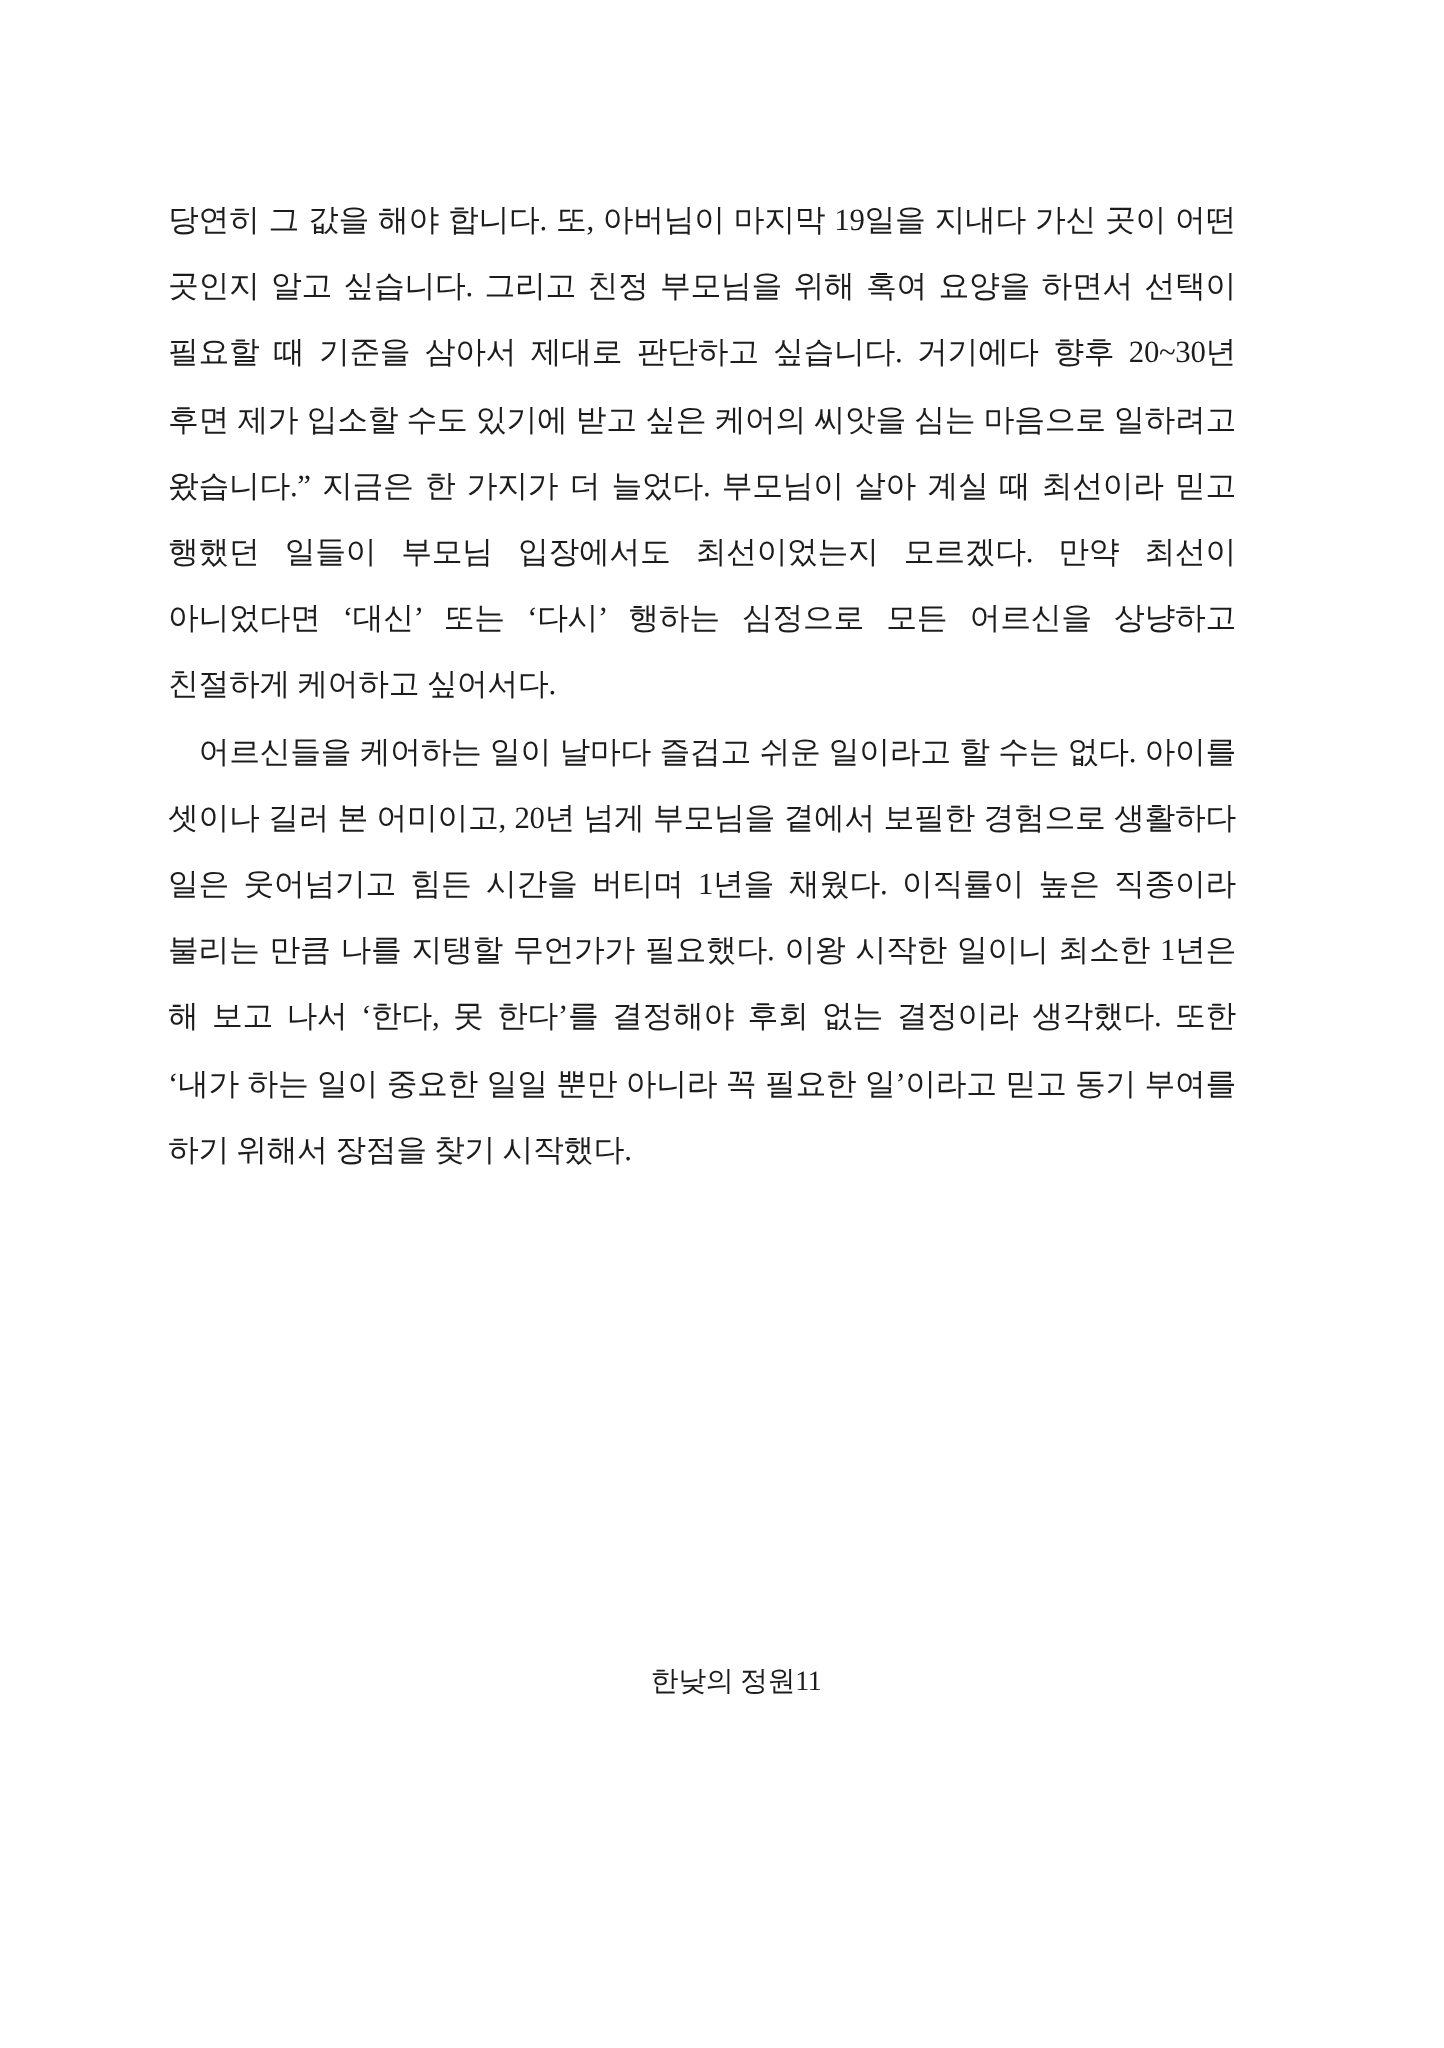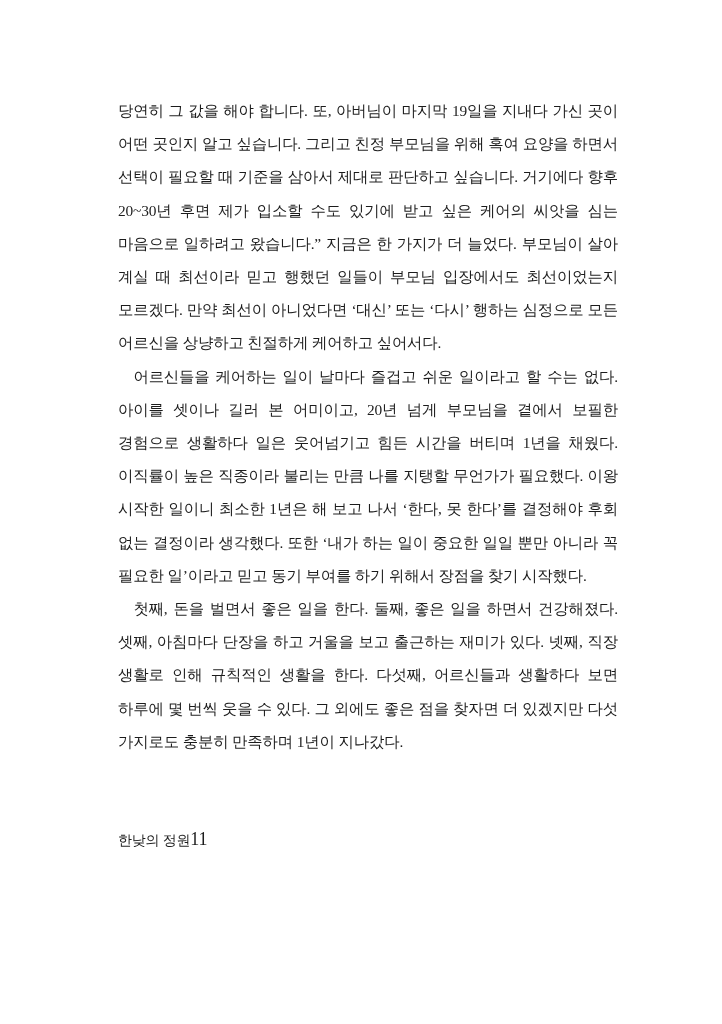--- a/index.html
+++ b/index.html
@@ -12,21 +12,21 @@
     background: #ffffff;
     font-family: "Liberation Serif", "DejaVu Serif", serif;
     color: #1a1a1a;
     overflow: hidden;
   }
   .page {
     position: relative;
     width: 722px;
     height: 916px;
     box-sizing: border-box;
-    padding: 94px 104px 0 118px;
+    padding: 94px 104px 0 84px;
   }
   .body-text {
     font-size: 15.4px;
     line-height: 33.2px;
     text-align: justify;
     text-justify: inter-character;
     letter-spacing: -0.15px;
     word-break: keep-all;
     color: #1c1c1c;
   }
@@ -36,38 +36,37 @@
   .body-text p.indent {
     text-indent: 1em;
   }
   .footer {
     position: absolute;
     left: 118px;
     right: 104px;
     bottom: 66px;
     display: flex;
     align-items: baseline;
-    justify-content: flex-start;
+    justify-content: center;
     font-size: 14px;
     color: #1c1c1c;
     letter-spacing: -0.2px;
   }
   .footer .page-number {
-    font-size: 18px;
+    font-size: 14px;
   }
 </style>
 </head>
 <body>
 
 <div class="page">
 
   <div class="body-text">
     <p>당연히 그 값을 해야 합니다. 또, 아버님이 마지막 19일을 지내다 가신 곳이 어떤 곳인지 알고 싶습니다. 그리고 친정 부모님을 위해 혹여 요양을 하면서 선택이 필요할 때 기준을 삼아서 제대로 판단하고 싶습니다. 거기에다 향후 20~30년 후면 제가 입소할 수도 있기에 받고 싶은 케어의 씨앗을 심는 마음으로 일하려고 왔습니다.” 지금은 한 가지가 더 늘었다. 부모님이 살아 계실 때 최선이라 믿고 행했던 일들이 부모님 입장에서도 최선이었는지 모르겠다. 만약 최선이 아니었다면 ‘대신’ 또는 ‘다시’ 행하는 심정으로 모든 어르신을 상냥하고 친절하게 케어하고 싶어서다.</p>
     <p class="indent">어르신들을 케어하는 일이 날마다 즐겁고 쉬운 일이라고 할 수는 없다. 아이를 셋이나 길러 본 어미이고, 20년 넘게 부모님을 곁에서 보필한 경험으로 생활하다 일은 웃어넘기고 힘든 시간을 버티며 1년을 채웠다. 이직률이 높은 직종이라 불리는 만큼 나를 지탱할 무언가가 필요했다. 이왕 시작한 일이니 최소한 1년은 해 보고 나서 ‘한다, 못 한다’를 결정해야 후회 없는 결정이라 생각했다. 또한 ‘내가 하는 일이 중요한 일일 뿐만 아니라 꼭 필요한 일’이라고 믿고 동기 부여를 하기 위해서 장점을 찾기 시작했다.</p>
-    <p class="indent">첫째, 돈을 벌면서 좋은 일을 한다. 둘째, 좋은 일을 하면서 건강해졌다. 셋째, 아침마다 단장을 하고 거울을 보고 출근하는 재미가 있다. 넷째, 직장 생활로 인해 규칙적인 생활을 한다. 다섯째, 어르신들과 생활하다 보면 하루에 몇 번씩 웃을 수 있다. 그 외에도 좋은 점을 찾자면 더 있겠지만 다섯 가지로도 충분히 만족하며 1년이 지나갔다.</p>
   </div>
 
   <div class="footer">
     <span class="running-title">한낮의 정원</span>
     <span class="page-number">11</span>
   </div>
 
 </div>
 
 </body></html>

